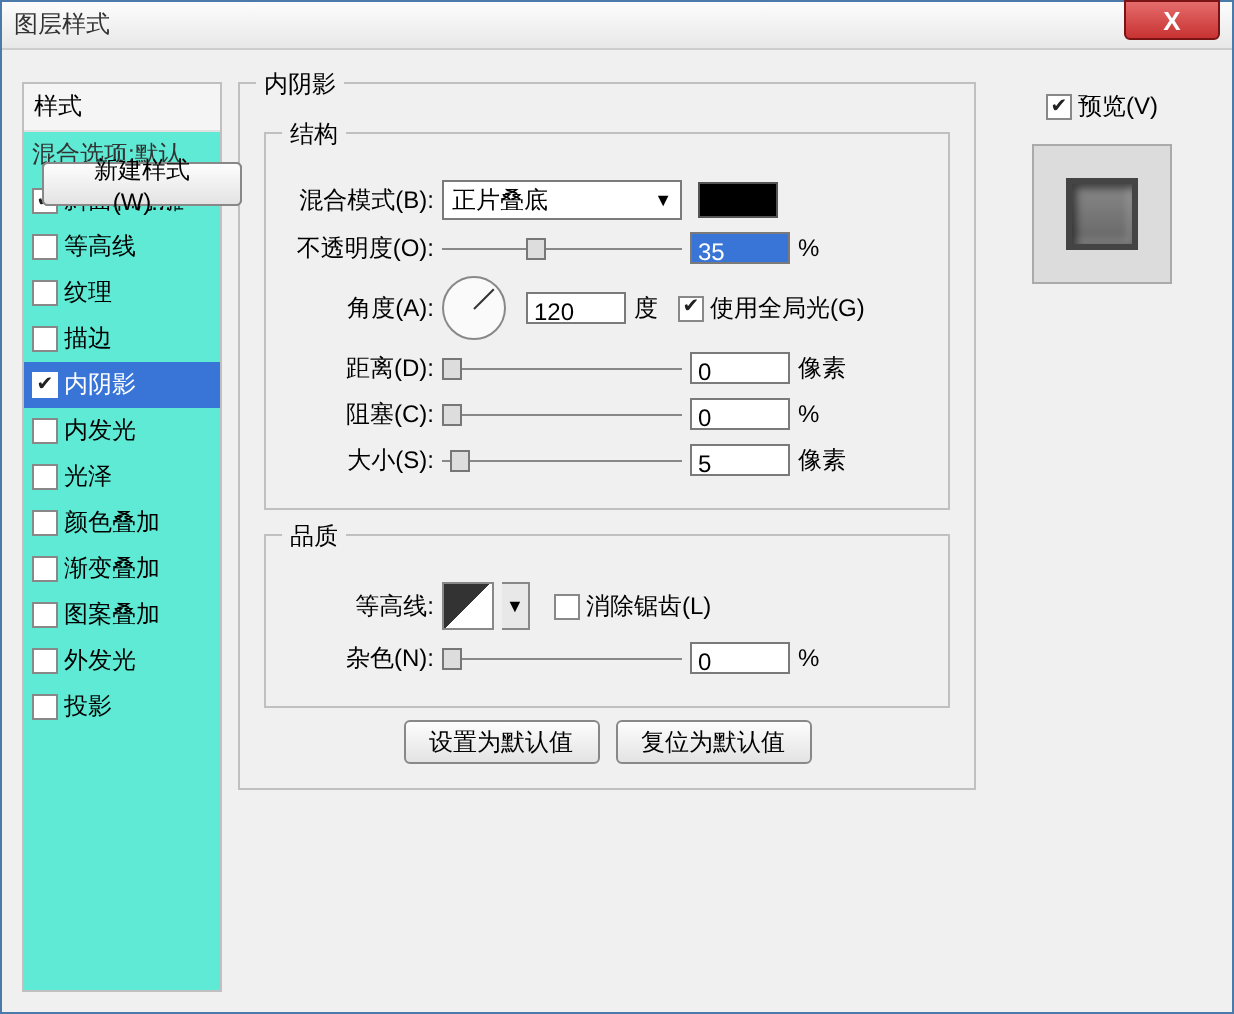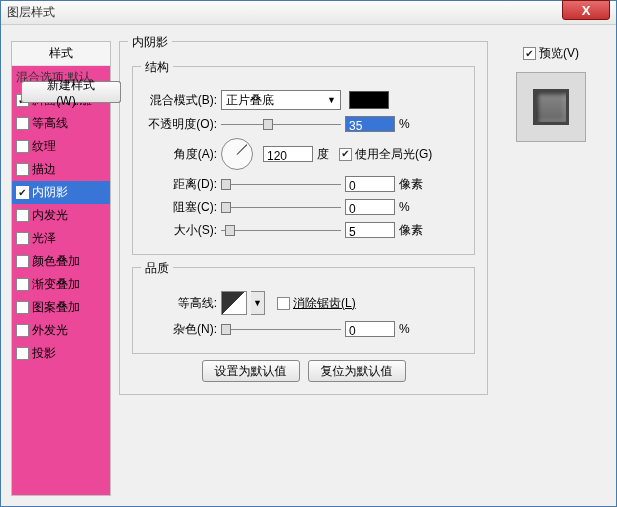--- a/index.html
+++ b/index.html
@@ -2,21 +2,21 @@
 <html><head>
 <meta charset="utf-8">
 <style>
 * { box-sizing: border-box; margin: 0; padding: 0; font-family: "Microsoft YaHei", Tahoma, sans-serif; font-size: 12px; }
 body { background: #f0f0f0; }
 .window { width: 617px; height: 507px; background: #f0f0f0; border: 1px solid #4a7aaa; position: relative; }
 .titlebar { height: 24px; background: linear-gradient(#fcfcfc,#e8e8e8); border-bottom: 1px solid #cdcdcd; display: flex; align-items: center; padding-left: 6px; position: relative; }
 .titlebar-text { color: #333; }
 .close-btn { position: absolute; right: 6px; top: -1px; width: 48px; height: 20px; background: linear-gradient(#e56c6c,#c83232); border: 1px solid #7a1414; border-radius: 0 0 3px 3px; display: flex; align-items: center; justify-content: center; color: #fff; font-weight: bold; font-size: 13px; cursor: default; }
 .main { position: absolute; top: 40px; left: 10px; right: 10px; bottom: 10px; display: flex; }
-.sidebar { width: 100px; border: 1px solid #c0c0c0; background: #ec4899; text-align: center; }
+.sidebar { width: 100px; border: 1px solid #c0c0c0; background: #5eead4; }
 .sidebar-header { padding: 3px 5px; border-bottom: 1px solid #e0e0e0; background: #f5f5f5; }
 .sidebar-item { padding: 3px 4px; display: flex; align-items: center; gap: 3px; cursor: default; }
 .sidebar-item.indent { }
 .sidebar-item.selected { background: #3875d7; color: #fff; }
 .sidebar-item.link { color: #333; }
 .chk { width: 13px; height: 13px; border: 1px solid #888; background: #fff; display: inline-flex; align-items: center; justify-content: center; font-size: 10px; color: #222; }
 .chk.checked::after { content: "✔"; font-size: 10px; line-height: 1; }
 .sidebar-item.selected .chk { border-color:#fff; }
 .center { flex: 1; margin: 0 8px; display: flex; flex-direction: column; gap: 10px; }
 .groupbox { border: 1px solid #c0c0c0; position: relative; padding: 20px 12px 12px; }
@@ -35,21 +35,21 @@
 .num-input.hl { background: #3875d7; color: #fff; }
 .unit { width: 30px; }
 .angle-dial { width: 32px; height: 32px; border: 1px solid #888; border-radius: 50%; position: relative; background: #fafafa; }
 .angle-line { position: absolute; left: 50%; top: 50%; width: 14px; height: 1px; background: #333; transform-origin: left center; transform: rotate(-45deg); }
 .checkbox-inline { display: flex; align-items: center; gap: 3px; cursor: default; }
 .btn { height: 22px; border: 1px solid #888; background: linear-gradient(#fdfdfd,#e3e3e3); padding: 0 12px; border-radius: 3px; cursor: default; display: inline-flex; align-items: center; justify-content: center; text-align: center; }
 .btn.main { width: 100px; }
 .right { width: 110px; display: flex; flex-direction: column; align-items: center; gap: 6px; }
 .contour-swatch { width: 26px; height: 24px; border: 1px solid #888; background: linear-gradient(135deg,#333 0%,#333 49%,#fff 50%,#fff 100%); display: inline-block; cursor: default; }
 .contour-arrow { width: 14px; height: 24px; border: 1px solid #888; border-left: none; display: inline-flex; align-items: center; justify-content: center; font-size:9px; cursor: default; background: #e8e8e8; }
-.anti-alias { margin-left: 8px; text-decoration: underline; }
+.anti-alias { margin-left: 8px; }
 .preview-box { width: 70px; height: 70px; border: 1px solid #aaa; background: #dcdcdc; display: flex; align-items: center; justify-content: center; margin-top: 4px; }
 .preview-inner { width: 36px; height: 36px; background: linear-gradient(#888,#666); border: 3px solid #444; box-shadow: inset 2px 2px 4px rgba(0,0,0,.6), inset -2px -2px 4px rgba(255,255,255,.2); }
 .btn-row { display: flex; gap: 8px; justify-content: center; margin-top: 6px; }
 </style>
 </head>
 <body>
 
 <div class="window">
   <div class="titlebar">
     <span class="titlebar-text">图层样式</span>

